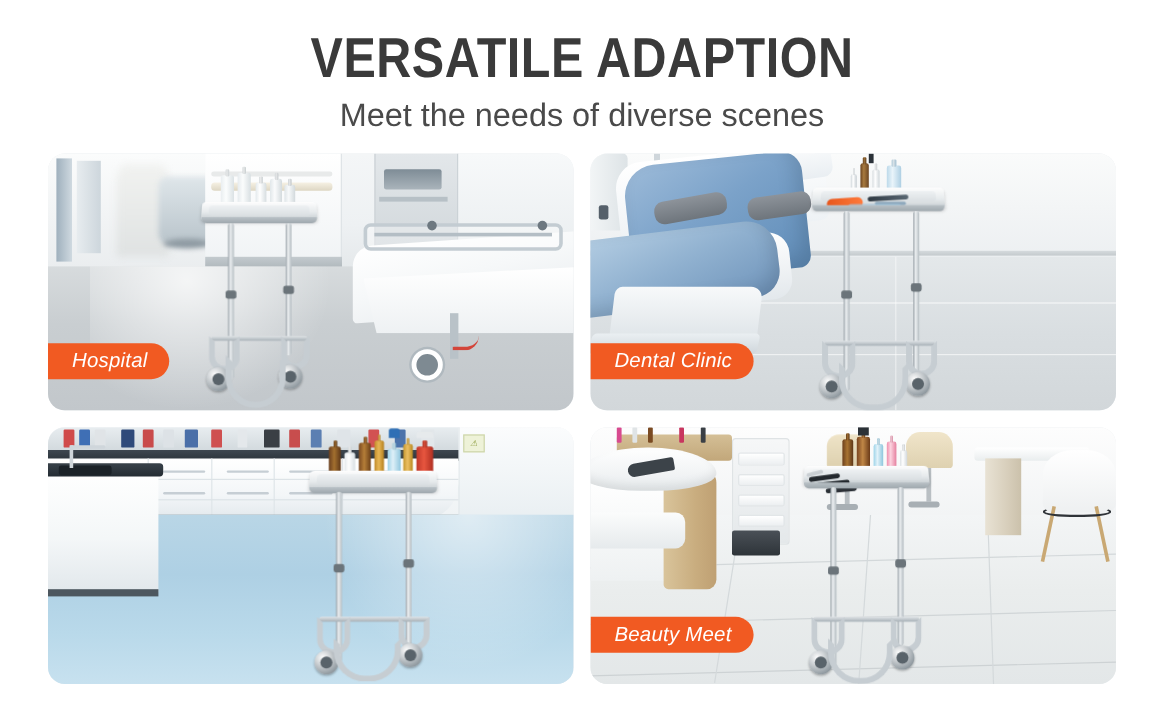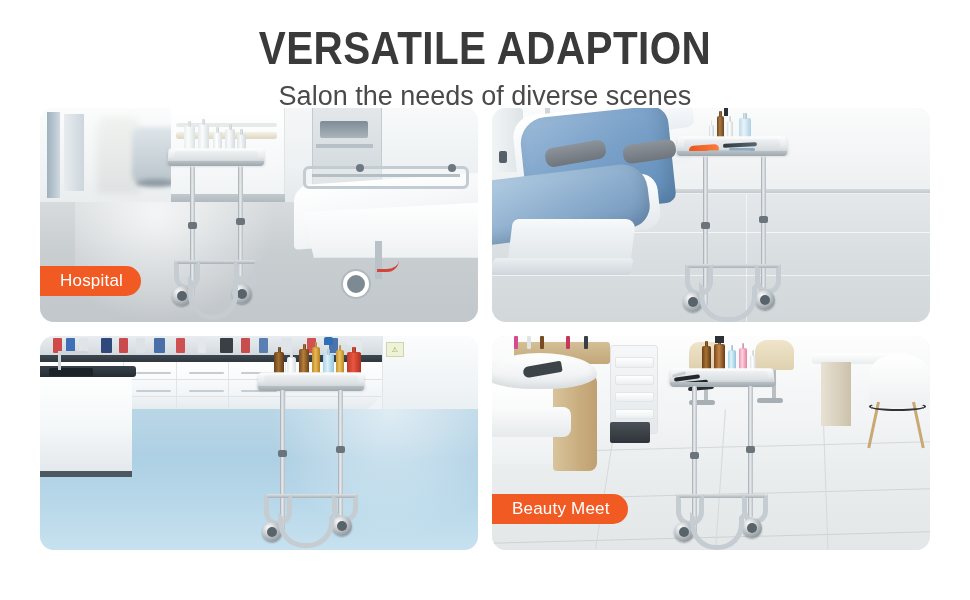--- a/index.html
+++ b/index.html
@@ -28,27 +28,28 @@
     font-weight: 400;
     font-size: 27px;
     line-height: 32px;
     color: #4a4a4a;
     margin-top: 6px;
   }
 
   
   .grid {
     position: absolute;
-    left: 40px; top: 108px;
+    left: 40px; top: 128px;
     width: 890px; height: 442px;
     display: grid;
     grid-template-columns: 438px 438px;
     grid-template-rows: 214px 214px;
     column-gap: 14px;
     row-gap: 14px;
+    font-style: italic;
   }
   .panel {
     position: relative;
     border-radius: 14px;
     overflow: hidden;
     background: #e9edf0;
   }
   .scene { position: absolute; inset: 0; }
 
   
@@ -340,21 +341,21 @@
     border:2px solid #2f3338; border-radius:50%; border-top-color:transparent; }
   .sal-prod { position:absolute; top:0%; width:4px; height:6%; border-radius:1px; }
 </style>
 </head>
 <body>
 
 <div class="page">
 
   <div class="header">
     <div class="title">VERSATILE ADAPTION</div>
-    <div class="subtitle">Salon the needs of diverse scenes</div>
+    <div class="subtitle">Meet the needs of diverse scenes</div>
   </div>
 
   <div class="grid">
 
     <div class="panel">
       <div class="scene">
         <div class="hosp-wallfar"></div>
         <div class="hosp-corr"></div>
         <div class="hosp-door1"></div>
         <div class="hosp-door2"></div>
@@ -453,20 +454,21 @@
           <div class="collar" style="left:24px; top:86px;"></div>
           <div class="collar" style="left:82px; top:80px;"></div>
           <div class="hbar" style="left:10px; top:128px; width:92px;"></div>
           <div class="leg-u" style="left:8px;  top:128px; width:28px; height:32px; border-radius:0 0 18px 18px;"></div>
           <div class="leg-u" style="left:78px; top:128px; width:26px; height:30px; border-radius:0 0 18px 18px;"></div>
           <div class="caster" style="left:6px;  top:156px;"></div>
           <div class="caster" style="left:78px; top:154px;"></div>
           <div class="leg-u" style="left:22px; top:146px; width:58px; height:40px; border-radius:0 0 26px 26px;"></div>
         </div>
       </div>
+      <div class="badge">Dental Clinic</div>
     </div>
 
     <div class="panel">
       <div class="scene">
         <div class="lab-wall"></div>
         <div class="lab-wallr"></div>
         <div class="lab-shelf"></div>
         <div class="lab-reag" style="left:3%;  width:2%;  background:#d04a4a;"></div>
         <div class="lab-reag" style="left:6%;  width:2%;  background:#3f6fb5;"></div>
         <div class="lab-reag" style="left:9%;  width:2%;  background:#e0e4e7;"></div>

